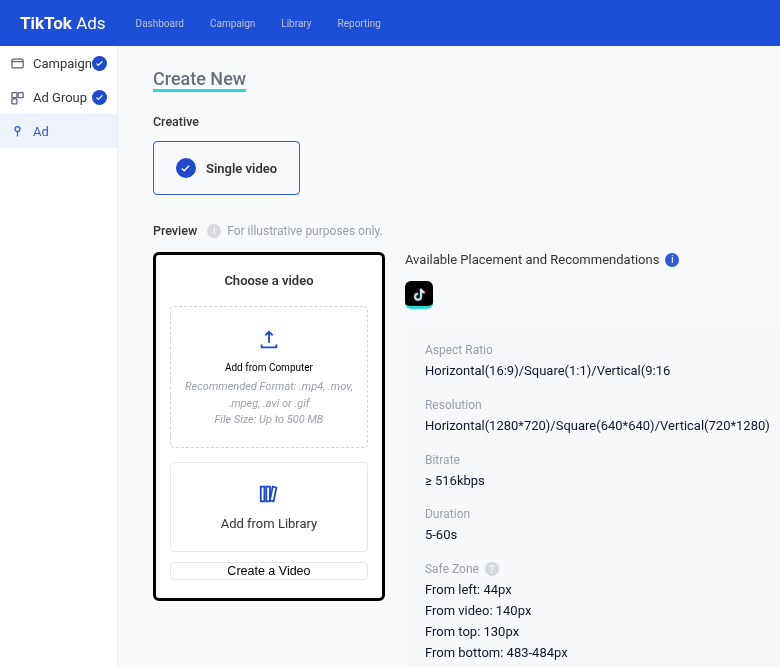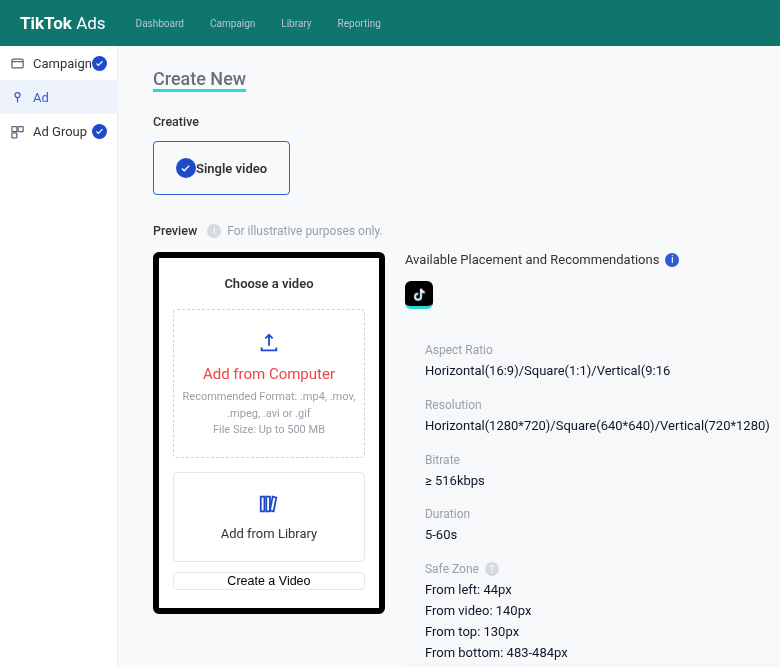--- a/index.html
+++ b/index.html
@@ -1,51 +1,51 @@
 <!DOCTYPE html>
 <html><head>
 <meta charset="utf-8">
 <style>
 * { box-sizing: border-box; margin: 0; padding: 0; }
 body { font-family: -apple-system, BlinkMacSystemFont, "Segoe UI", Roboto, sans-serif; background: #f8f9fb; color: #333; font-size: 13px; }
 
-.topbar { background: #0f766e; height: 46px; display: flex; align-items: center; padding: 16px 20px; }
+.topbar { background: #1d4ed8; height: 46px; display: flex; align-items: center; padding: 16px 20px; }
 .logo { color: #fff; font-weight: 700; font-size: 17px; margin-right: 30px; }
 .logo .light { font-weight: 400; }
 .nav { display: flex; gap: 26px; }
 .nav-item { color: #b9c1d6; font-size: 10px; cursor: pointer; }
 
 .layout { display: flex; }
 .sidebar { width: 154px; background: #fff; min-height: calc(100vh - 46px); box-shadow: 1px 0 2px rgba(0,0,0,0.05); }
 .side-item { display: flex; align-items: center; height: 34px; padding: 0 10px; font-size: 13px; cursor: pointer; justify-content: space-between; }
 .side-item .lbl { display: flex; align-items: center; gap: 8px; }
 .side-item.active { background: #eef3fb; color: #2f5bd7; }
 .side-item .check { width: 15px; height: 15px; border-radius: 50%; background: #1f4ac9; display: flex; align-items: center; justify-content: center; }
 .side-item .check svg { display: block; }
 .side-sub { padding-left: 26px; height: 34px; display: flex; align-items: center; background: #eef3fb; color: #2f5bd7; font-size: 13px; cursor: pointer; }
 
 .main { flex: 1; padding: 22px 28px 40px 36px; }
 .page-title { color: #6a6f7c; font-size: 18px; font-weight: 500; border-bottom: 3px solid #2fd8d8; display: inline-block; padding-bottom: 0; margin-bottom: 22px; }
 
 .section-label { font-size: 12.5px; color: #333; margin-bottom: 12px; font-weight: 500; }
 
-.card-select { display: inline-flex; align-items: center; border: 1px solid #2f5bd7; border-radius: 4px; padding: 16px 22px; font-size: 13px; font-weight: 600; color: #333; cursor: pointer; }
+.card-select { display: inline-flex; align-items: center; gap: 10px; border: 1px solid #2f5bd7; border-radius: 4px; padding: 16px 22px; font-size: 13px; font-weight: 600; color: #333; cursor: pointer; }
 .card-select .dot { width: 20px; height: 20px; background: #1f4ac9; border-radius: 50%; display: flex; align-items: center; justify-content: center; }
 
 .preview-row { display: flex; align-items: center; gap: 10px; margin-top: 28px; margin-bottom: 14px; }
 .preview-row .note { color: #9aa0aa; font-size: 12px; display: flex; align-items: center; gap: 6px; }
 .info-dot { width: 14px; height: 14px; background: #d6d9df; color: #fff; border-radius: 50%; font-size: 11px; display: inline-flex; align-items: center; justify-content: center; }
 
 .content-row { display: flex; gap: 20px; align-items: flex-start; }
-.panel { border: 6px solid #000000; border-radius: 6px; background: #fff; width: 232px; padding: 18px 14px; }
+.panel { border: 3px solid #000000; border-radius: 6px; background: #fff; width: 232px; padding: 18px 14px; }
 .panel-title { text-align: center; font-weight: 600; font-size: 13px; margin-bottom: 18px; }
 
 .dropzone { border: 1px dashed #cfd4dd; border-radius: 4px; padding: 22px 8px 18px; text-align: center; cursor: pointer; margin-bottom: 14px; }
-.dropzone .hint { color: #9aa0aa; font-size: 11px; line-height: 1.5; margin-top: 6px; }
-.dropzone .lbl { font-size: 15px; color: #ef4444; margin-top: 8px; }
+.dropzone .hint { color: #9aa0aa; font-size: 11px; line-height: 1.5; margin-top: 6px; font-style: italic; }
+.dropzone .lbl { font-size: 10px; color: #000000; margin-top: 8px; }
 
 .zone2 { border: 1px solid #e6e8ed; border-radius: 4px; padding: 20px 8px; text-align: center; cursor: pointer; margin-bottom: 10px; }
 .btn-outline { width: 100%; border: 1px solid #e6e8ed; background: #fff; border-radius: 4px; height: 18px; font-size: 12.5px; cursor: pointer; }
 
 .right-col { flex: 1; }
 .avail-row { display: flex; align-items: center; gap: 6px; font-size: 13px; margin-bottom: 14px; }
 .avail-row .info-blue { width: 14px; height: 14px; background: #2f5bd7; color: #fff; border-radius: 50%; font-size: 11px; display: inline-flex; align-items: center; justify-content: center; }
 .tt-icon { width: 28px; height: 28px; background: #000; border-radius: 6px; display: flex; align-items: center; justify-content: center; border-bottom: 3px solid #2fd8d8; margin-bottom: 18px; }
 
 .specs { background: #f7f8fa; border-radius: 2px; padding: 16px 20px; font-size: 12.5px; }
@@ -81,43 +81,43 @@
             <path d="M3 9h18" stroke="#5a6475" stroke-width="2"></path>
           </svg>
         <span>Campaign</span>
       </span>
       <span class="check">
           <svg width="9" height="9" viewBox="0 0 24 24">
             <path d="M4 12l5 5L20 6" stroke="#fff" stroke-width="3" fill="none"></path>
           </svg>
         </span>
     </div>
-    <div class="side-item active">
-      <span class="lbl">
-        <svg class="icon-side" viewBox="0 0 24 24">
-            <circle cx="12" cy="8" r="4" fill="none" stroke="#2f5bd7" stroke-width="2"></circle>
-            <path d="M12 12v8" stroke="#2f5bd7" stroke-width="2"></path>
-          </svg>
-        <span>Ad</span>
-      </span>
-    </div>
     <div class="side-item">
       <span class="lbl">
         <svg class="icon-side" viewBox="0 0 24 24">
             <rect x="3" y="4" width="8" height="8" rx="1" fill="none" stroke="#5a6475" stroke-width="2"></rect>
             <rect x="13" y="4" width="8" height="8" rx="1" fill="none" stroke="#5a6475" stroke-width="2"></rect>
             <rect x="3" y="14" width="8" height="8" rx="1" fill="none" stroke="#5a6475" stroke-width="2"></rect>
           </svg>
         <span>Ad Group</span>
       </span>
       <span class="check">
           <svg width="9" height="9" viewBox="0 0 24 24">
             <path d="M4 12l5 5L20 6" stroke="#fff" stroke-width="3" fill="none"></path>
           </svg>
         </span>
+    </div>
+    <div class="side-item active">
+      <span class="lbl">
+        <svg class="icon-side" viewBox="0 0 24 24">
+            <circle cx="12" cy="8" r="4" fill="none" stroke="#2f5bd7" stroke-width="2"></circle>
+            <path d="M12 12v8" stroke="#2f5bd7" stroke-width="2"></path>
+          </svg>
+        <span>Ad</span>
+      </span>
     </div>
   </div>
 
   <div class="main">
     <div class="page-title">Create New</div>
 
     <div class="section-label">Creative</div>
     <div class="card-select">
       <span class="dot">
           <svg width="11" height="11" viewBox="0 0 24 24">

